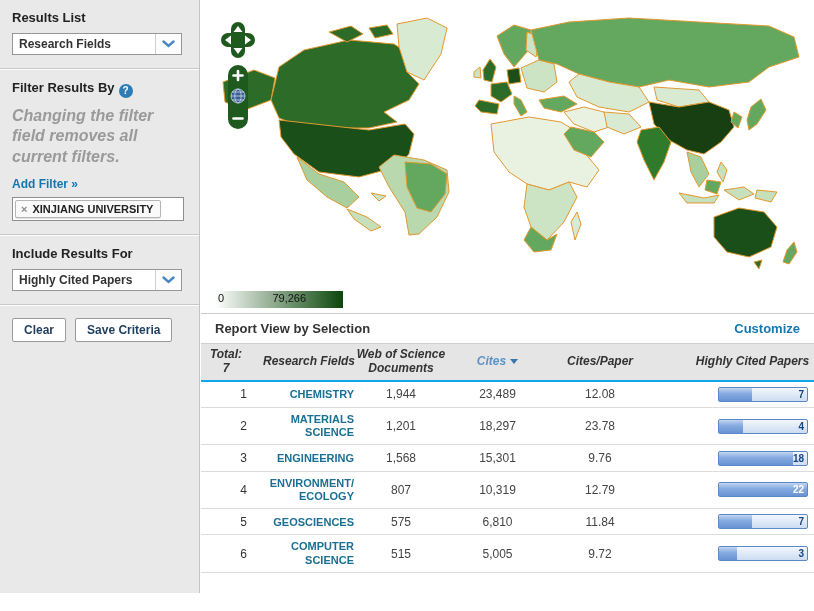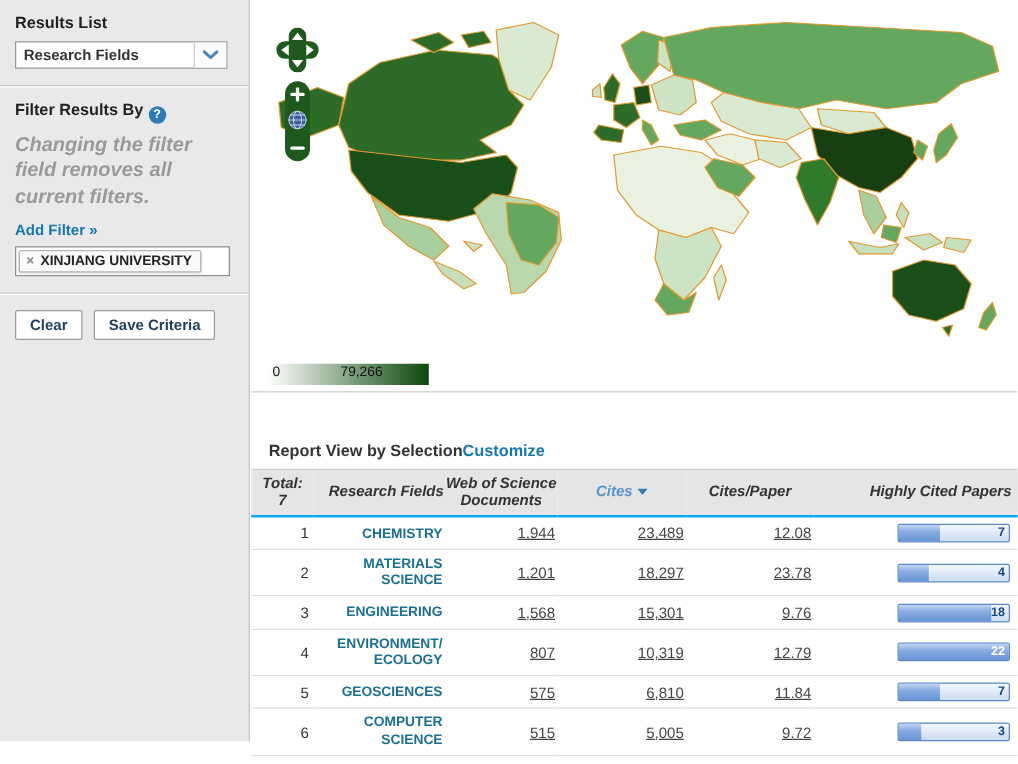--- a/index.html
+++ b/index.html
@@ -32,37 +32,37 @@
 
   .map-area{position:relative;height:314px;border-bottom:1px solid #ccc;box-sizing:border-box;background:#fff;overflow:hidden;}
   .world{position:absolute;left:8px;top:12px;}
   .country{stroke-width:1;stroke-linejoin:round;}
   .map-controls{position:absolute;left:20px;top:22px;display:flex;flex-direction:column;align-items:center;gap:6px;}
   .legend{position:absolute;left:14px;top:291px;width:128px;height:17px;}
   .legend-bar{width:128px;height:17px;}
   .legend-min{position:absolute;left:3px;top:1px;font-size:11px;color:#111;}
   .legend-max{position:absolute;left:58%;top:1px;transform:translateX(-50%);font-size:11px;color:#111;text-align:right;}
 
-  .report-header{height:29px;display:flex;align-items:center;justify-content:flex-start;padding:0 14px;border-bottom:0;margin-top:32px;}
+  .report-header{height:29px;display:flex;align-items:center;justify-content:space-between;padding:0 14px;border-bottom:0;}
   .report-title{font-size:13px;font-weight:bold;color:#333;}
   .customize-link{font-size:13px;font-weight:bold;color:#1477b0;text-decoration:none;cursor:pointer;}
 
   table.report{width:100%;border-collapse:collapse;table-layout:fixed;}
   col.c-rank{width:50px;} col.c-field{width:105px;} col.c-docs{width:90px;}
   col.c-cites{width:103px;} col.c-cpp{width:102px;} col.c-hcp{width:163px;}
   thead th{background:#e5e5e5;border-top:1px solid #cfcfcf;border-bottom:2px solid #0ea5e9;font-size:12px;font-weight:bold;color:#333;padding:4px 0;line-height:1.15;font-style:italic;}
   th.h-field{text-align:left;padding-left:12px;}
   th.h-cites{color:#5b93c8;font-weight:bold;cursor:pointer;}
   th.h-hcp{padding-left:40px;}
   .sort-icon{display:inline-block;width:0;height:0;border-left:4px solid transparent;border-right:4px solid transparent;border-top:5px solid #3a77ad;margin-left:4px;vertical-align:1px;}
   tbody td{border-bottom:1px solid #dcdcdc;padding:5px 2px;font-size:12px;color:#444;vertical-align:middle;text-align:right;}
   td.rank{text-align:right;color:#333;padding-right:4px;}
   td.field{padding-left:12px;}
   td.field a{font-size:11px;font-weight:bold;color:#1a6f93;text-decoration:none;overflow-wrap:anywhere;line-height:1.2;display:inline-block;cursor:pointer;}
-  td.num{text-align:right;text-decoration:underline;}
+  td.num{text-align:center;}
   td.hcp{text-align:right;padding-right:6px;}
   .bar{position:relative;display:inline-block;width:90px;height:15px;border:1px solid #5d88c8;border-radius:2px;background:linear-gradient(180deg,#f3f7fd,#ccdcf2);vertical-align:middle;box-sizing:border-box;cursor:pointer;}
   .bar-fill{position:absolute;left:0;top:0;bottom:0;background:linear-gradient(180deg,#c2d5f2 0%,#89ade2 40%,#6792d2 100%);}
   .bar-num{position:absolute;right:3px;top:0;line-height:13px;font-size:10px;font-weight:bold;color:#17457e;}
 </style>
 </head>
 <body>
 
 <div class="page">
 
@@ -86,20 +86,31 @@
       <p class="note">Changing the filter field removes all current filters.</p>
       <a class="add-filter">Add Filter »</a>
       <div class="filter-box">
         <span class="chip">
           <span class="chip-x">×</span>
           <span>XINJIANG UNIVERSITY</span>
         </span>
       </div>
     </div>
 
+    <div class="side-sec">
+      <div class="sec-title">Include Results For</div>
+      <div class="dropdown">
+        <span class="dd-value">Highly Cited Papers</span>
+        <span class="dd-arrow">
+          <svg width="13" height="8" viewBox="0 0 13 8">
+              <path d="M1.5 1.5 L6.5 6 L11.5 1.5" stroke="#4a86c2" stroke-width="2.4" fill="none" stroke-linecap="round"></path>
+            </svg>
+        </span>
+      </div>
+    </div>
 
     <div class="side-sec btn-row" style="border-bottom:none;">
       <button class="btn">Clear</button>
       <button class="btn">Save Criteria</button>
     </div>
   </aside>
 
   <div class="main">
 
 

